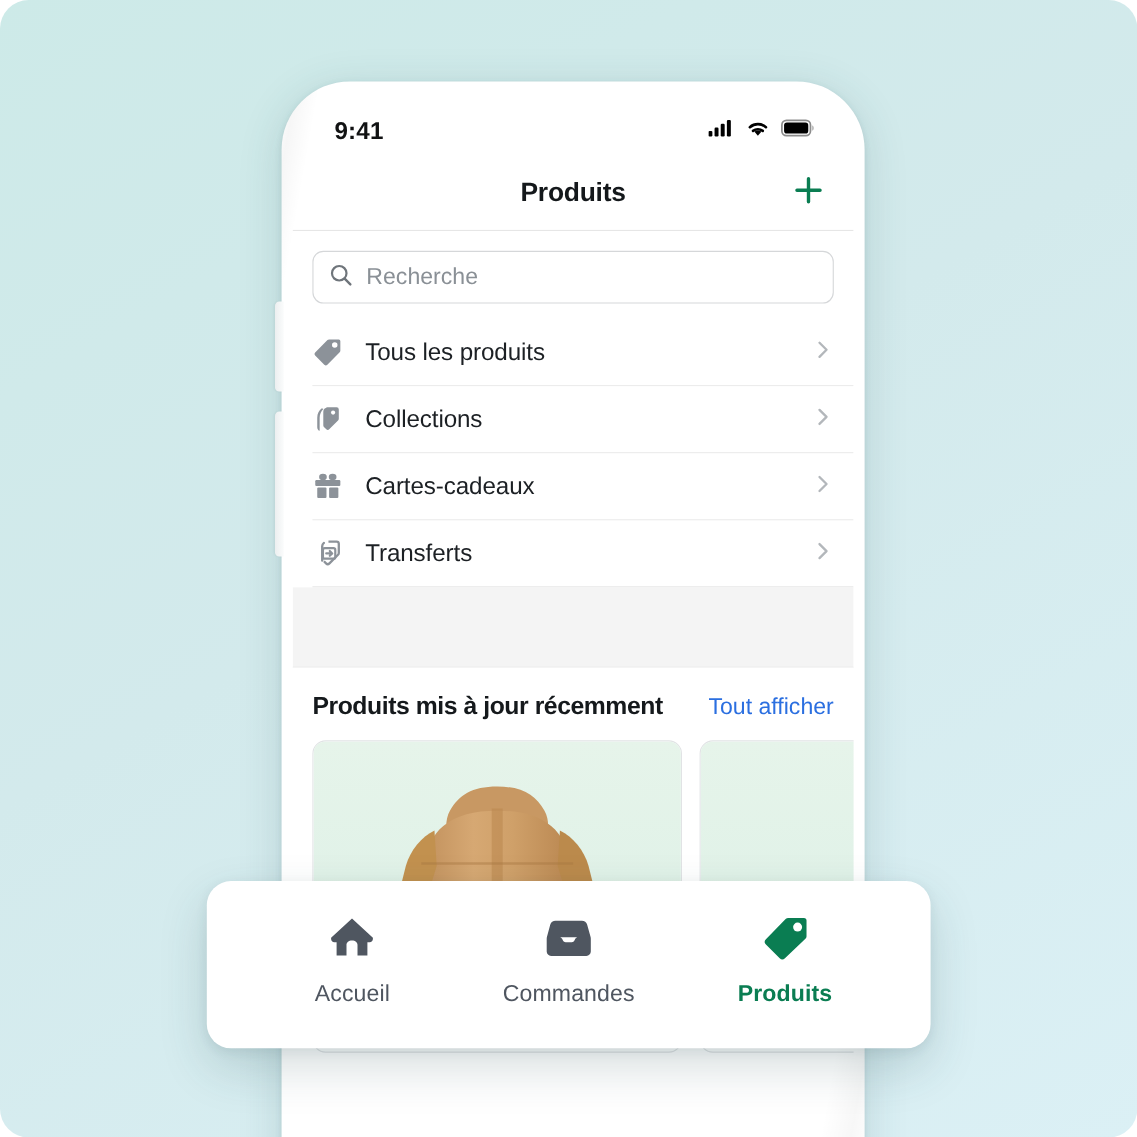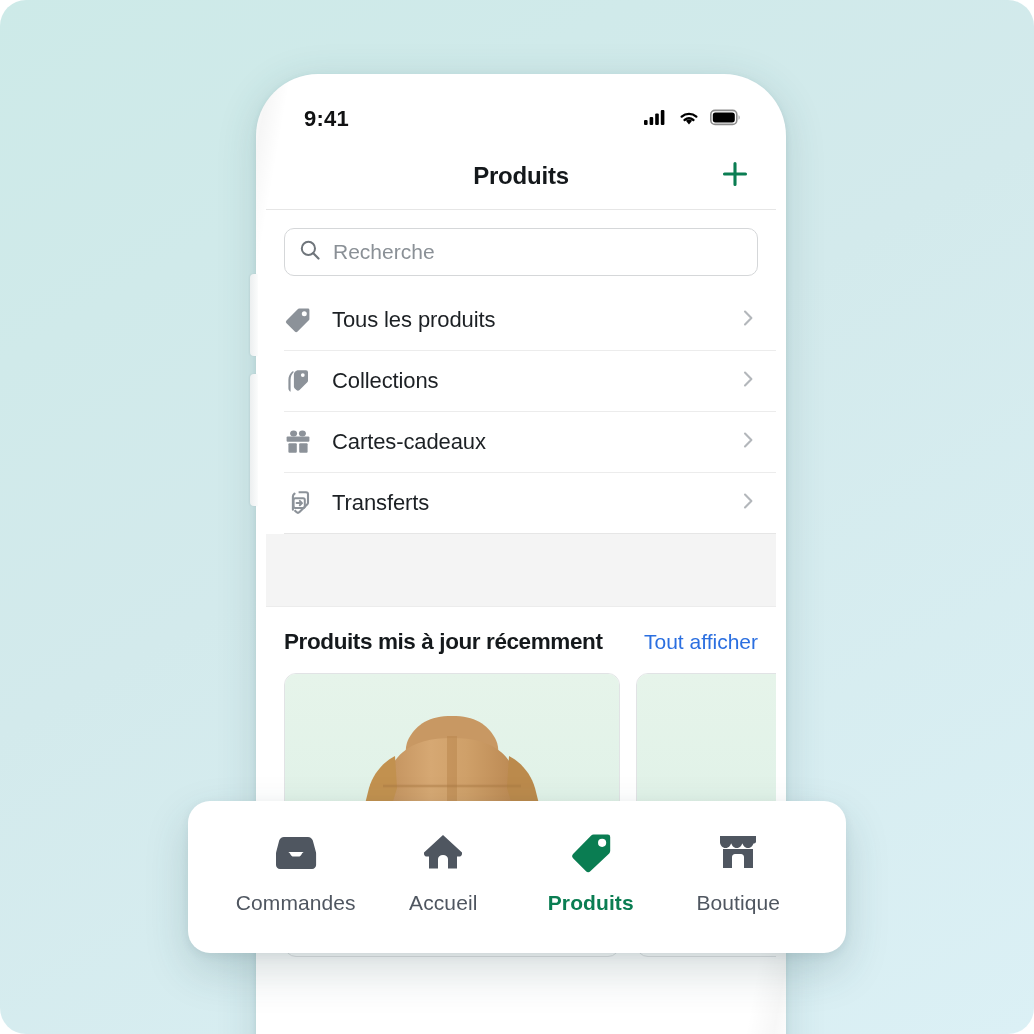--- a/index.html
+++ b/index.html
@@ -387,51 +387,41 @@
       </div>
 
     </div>
   </div>
 
   <div class="tabbar">
 
     <div class="tab">
       <span>
         <svg width="46" height="44" viewBox="0 0 46 44">
+          <path d="M23 4L4 21.5v1.2c0 1.6 1.3 2.9 2.9 2.9H9v12h9V28c0-2.2 2-4 5-4s5 1.8 5 4v9.6h9v-12h2.1c1.6 0 2.9-1.3 2.9-2.9v-1.2L23 4z" fill="#4f5660"></path>
+        </svg>
+      </span>
+      <span class="tab-label">Accueil</span>
+    </div>
+
+    <div class="tab">
+      <span>
+        <svg width="46" height="44" viewBox="0 0 46 44">
           <path d="M11 6h24c2.2 0 4.2 1.5 4.8 3.6l3.1 11.3c.1.5.2 1 .2 1.5V34c0 2.2-1.8 4-4 4H7c-2.2 0-4-1.8-4-4V22.4c0-.5.1-1 .2-1.5L6.2 9.6C6.8 7.5 8.8 6 11 6z" fill="#4f5660"></path>
           <path d="M3.4 21h11.2c1 0 1.9.6 2.4 1.5l.8 1.6c.5.9 1.4 1.5 2.4 1.5h5.6c1 0 1.9-.6 2.4-1.5l.8-1.6c.5-.9 1.4-1.5 2.4-1.5h11.2" fill="#fff"></path>
         </svg>
       </span>
       <span class="tab-label">Commandes</span>
-    </div>
-
-    <div class="tab">
-      <span>
-        <svg width="46" height="44" viewBox="0 0 46 44">
-          <path d="M23 4L4 21.5v1.2c0 1.6 1.3 2.9 2.9 2.9H9v12h9V28c0-2.2 2-4 5-4s5 1.8 5 4v9.6h9v-12h2.1c1.6 0 2.9-1.3 2.9-2.9v-1.2L23 4z" fill="#4f5660"></path>
-        </svg>
-      </span>
-      <span class="tab-label">Accueil</span>
     </div>
 
     <div class="tab active">
       <span>
         <svg width="46" height="44" viewBox="0 0 46 44">
           <path d="M25.6 3.5h14.2a2.4 2.4 0 012.4 2.4v14.2c0 .9-.4 1.8-1 2.4L22.6 40.1a3.4 3.4 0 01-4.8 0L5.3 27.6a3.4 3.4 0 010-4.8L23.2 4.5c.6-.6 1.5-1 2.4-1z" fill="#0a7d52"></path>
           <circle cx="34.1" cy="11.8" r="4.1" fill="#fff"></circle>
         </svg>
       </span>
       <span class="tab-label">Produits</span>
     </div>
 
-    <div class="tab">
-      <span>
-        <svg width="46" height="44" viewBox="0 0 46 44">
-          <path d="M5 5h36v5.5c0 1.1-.9 2-2 2H7c-1.1 0-2-.9-2-2V5z" fill="#4f5660"></path>
-          <path d="M5 11c0 3.3 2.5 6 5.6 6s5.6-2.7 5.6-6M16.2 11c0 3.3 2.5 6 5.6 6s5.6-2.7 5.6-6M27.4 11c0 3.3 2.5 6 5.6 6s5.6-2.7 5.6-6" fill="#4f5660"></path>
-          <path d="M8 18v19h9V26c0-1.6 1.3-3 3-3h6c1.7 0 3 1.4 3 3v11h9V18H8z" fill="#4f5660"></path>
-        </svg>
-      </span>
-      <span class="tab-label">Boutique</span>
-    </div>
 
   </div>
 </div>
 
 </body></html>

